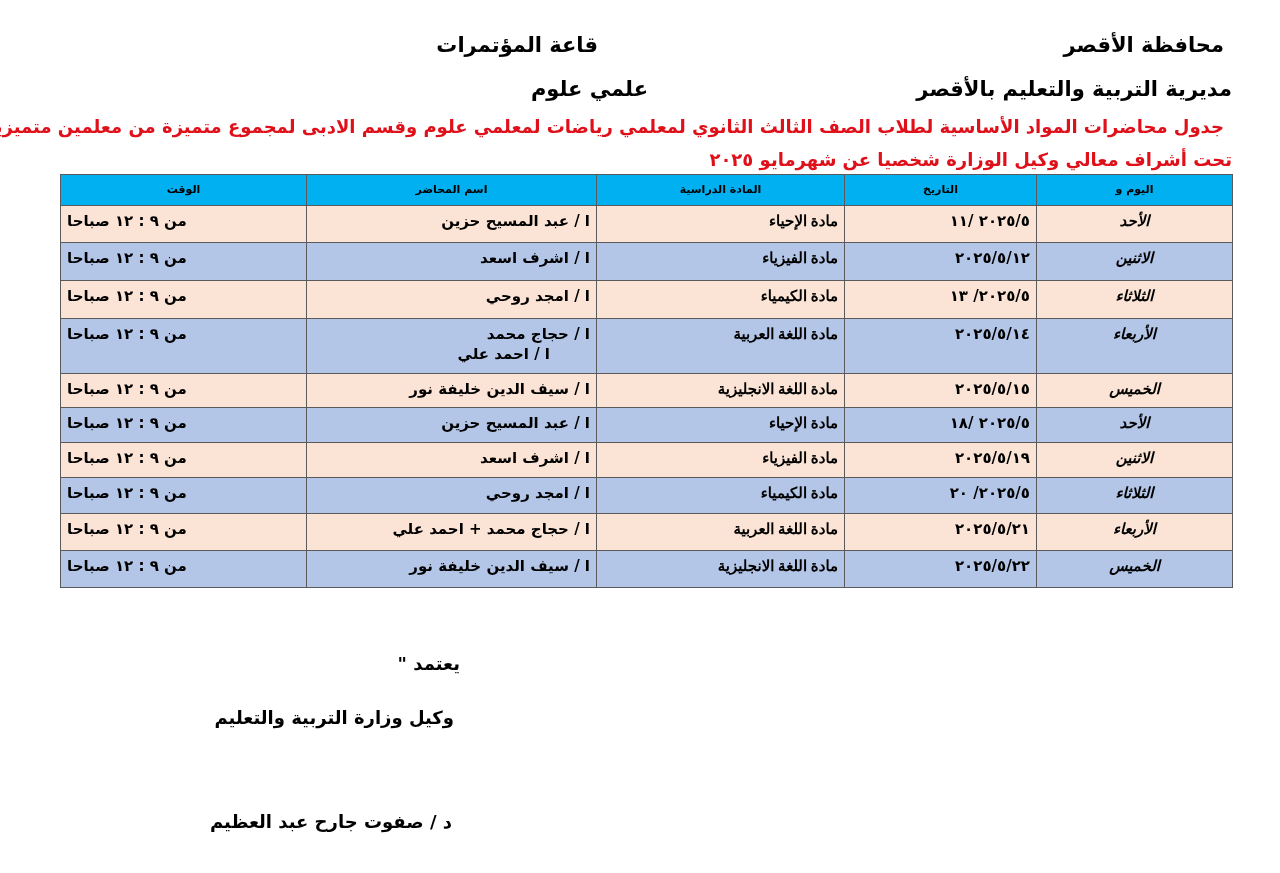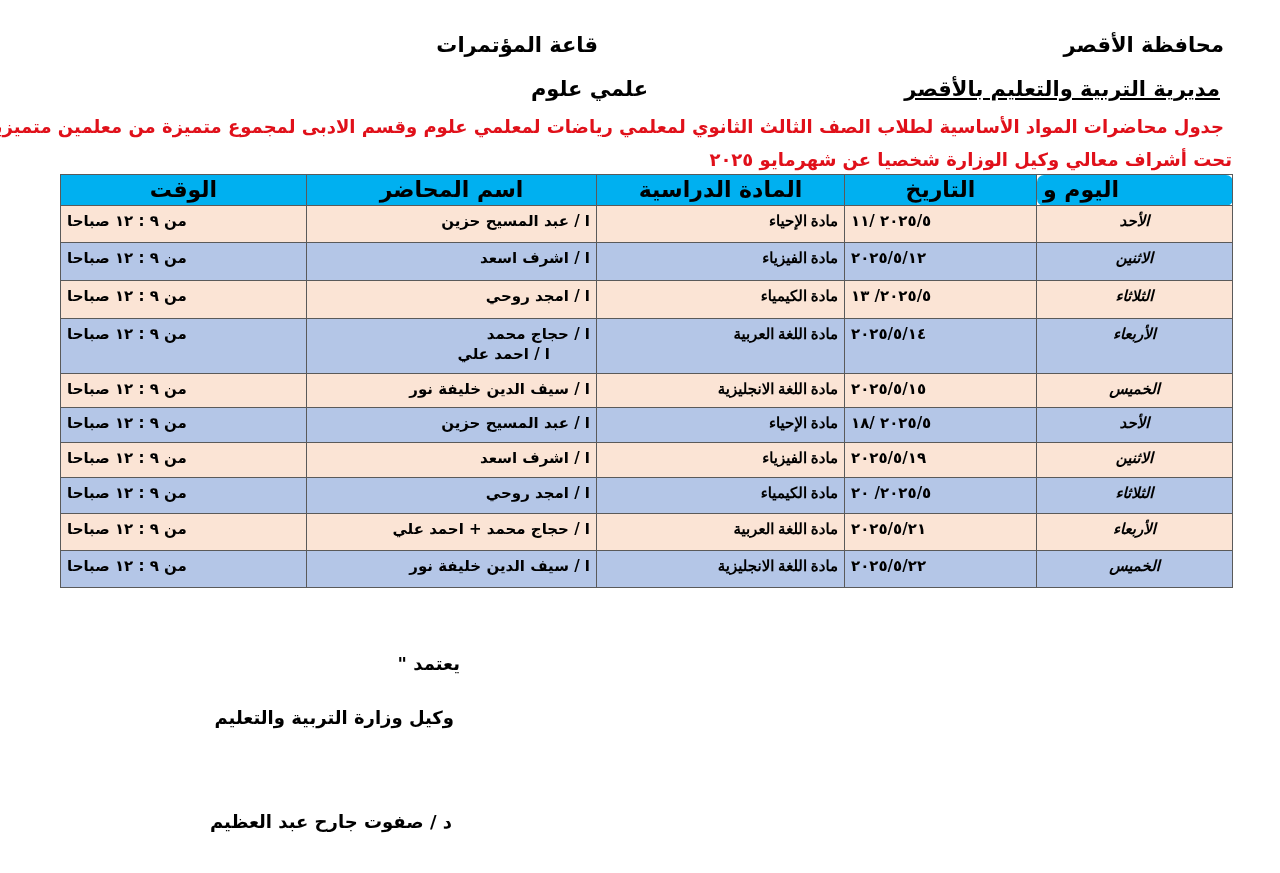--- a/index.html
+++ b/index.html
@@ -40,46 +40,46 @@
       border: 1.5px solid #5a5a5a;
       font-weight: bold;
       font-size: 15px;
       padding: 0 6px;
       vertical-align: top;
       line-height: 20px;
     }
     table.schedule th {
       background: #00b0f0;
       height: 30px;
-      font-size: 22px;
+      font-size: 11px;
       vertical-align: middle;
       padding-top: 0;
     }
     table.schedule td { padding-top: 5px; }
     tr.peach td { background: #fbe4d5; }
     tr.blue td { background: #b4c6e7; }
     td.c-day { text-align: center; font-style: italic; }
-    td.c-date { text-align: left; padding-right: 8px; }
+    td.c-date { text-align: right; padding-right: 8px; }
     td.c-subject { text-align: right; font-family: Liberation Serif, serif; }
     td.c-lecturer { text-align: center; }
     td.c-time { text-align: left; margin-left: 28px; }
-    th.h-day { text-align: left; padding-right: 20px; border-radius: 7px; }
+    th.h-day { text-align: center; padding-right: 20px; }
     .lect-line { display: block; text-align: right; }
     .lect-line.second { text-align: right; padding-right: 40px; }
     .sig {
       font-weight: bold;
       font-size: 18px;
       direction: rtl;
     }
   </style>
 </head>
 <body>
 
 <div class="abs hdr" style="right:56px; top:8px;">محافظة الأقصر</div>
-<div class="abs hdr" style="right:60px; top:52px;text-decoration:underline;">مديرية التربية والتعليم بالأقصر</div>
+<div class="abs hdr" style="right:48px; top:52px;">مديرية التربية والتعليم بالأقصر</div>
 <div class="abs hdr" style="right:682px; top:8px;">قاعة المؤتمرات</div>
 <div class="abs hdr" style="right:632px; top:52px;">علمي علوم</div>
 
 <div class="abs red" style="right:56px; top:91px;">جدول محاضرات  المواد الأساسية لطلاب الصف الثالث الثانوي  لمعلمي رياضات لمعلمي علوم وقسم الادبى  لمجموع متميزة من معلمين متميزين</div>
 <div class="abs red" style="right:48px; top:124px;">تحت أشراف معالي وكيل الوزارة شخصيا عن شهرمايو ٢٠٢٥</div>
 
 <table class="schedule">
   <colgroup>
     <col style="width:196px">
     <col style="width:192px">

